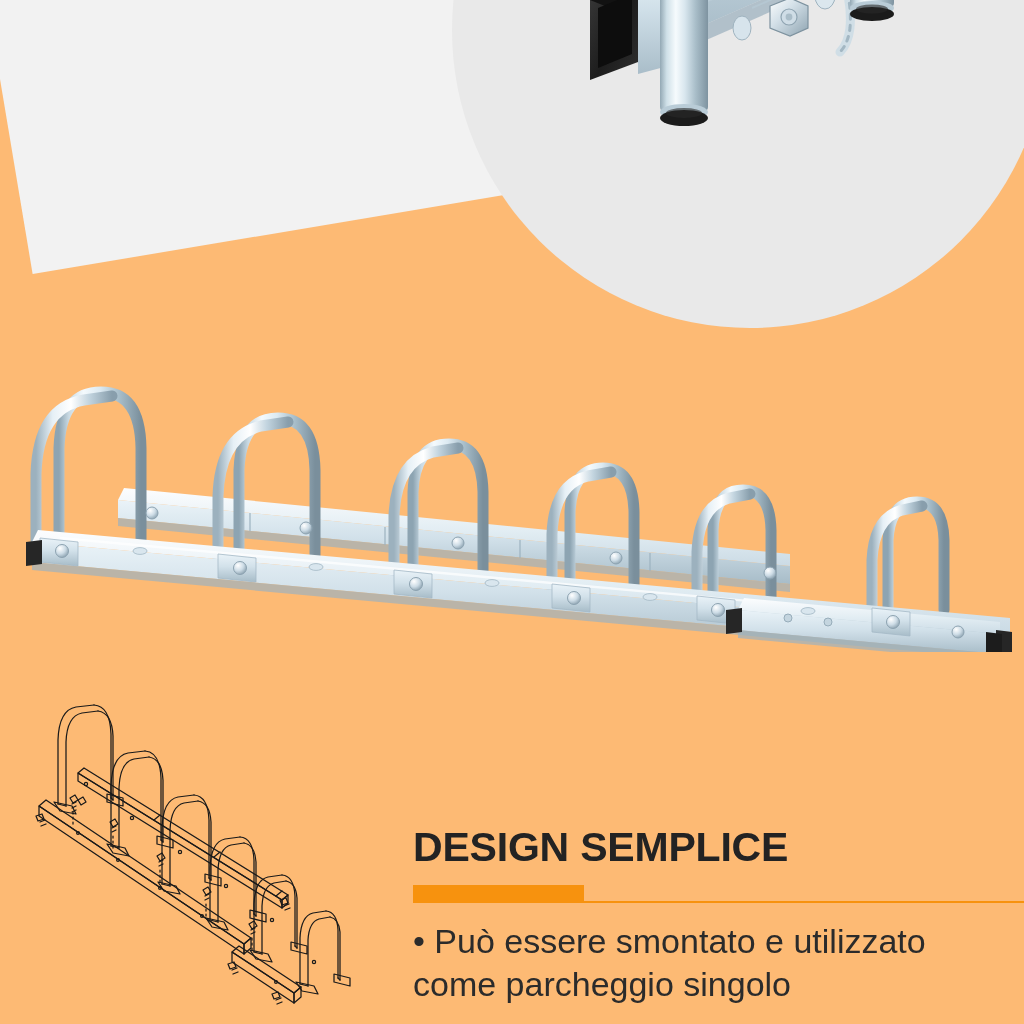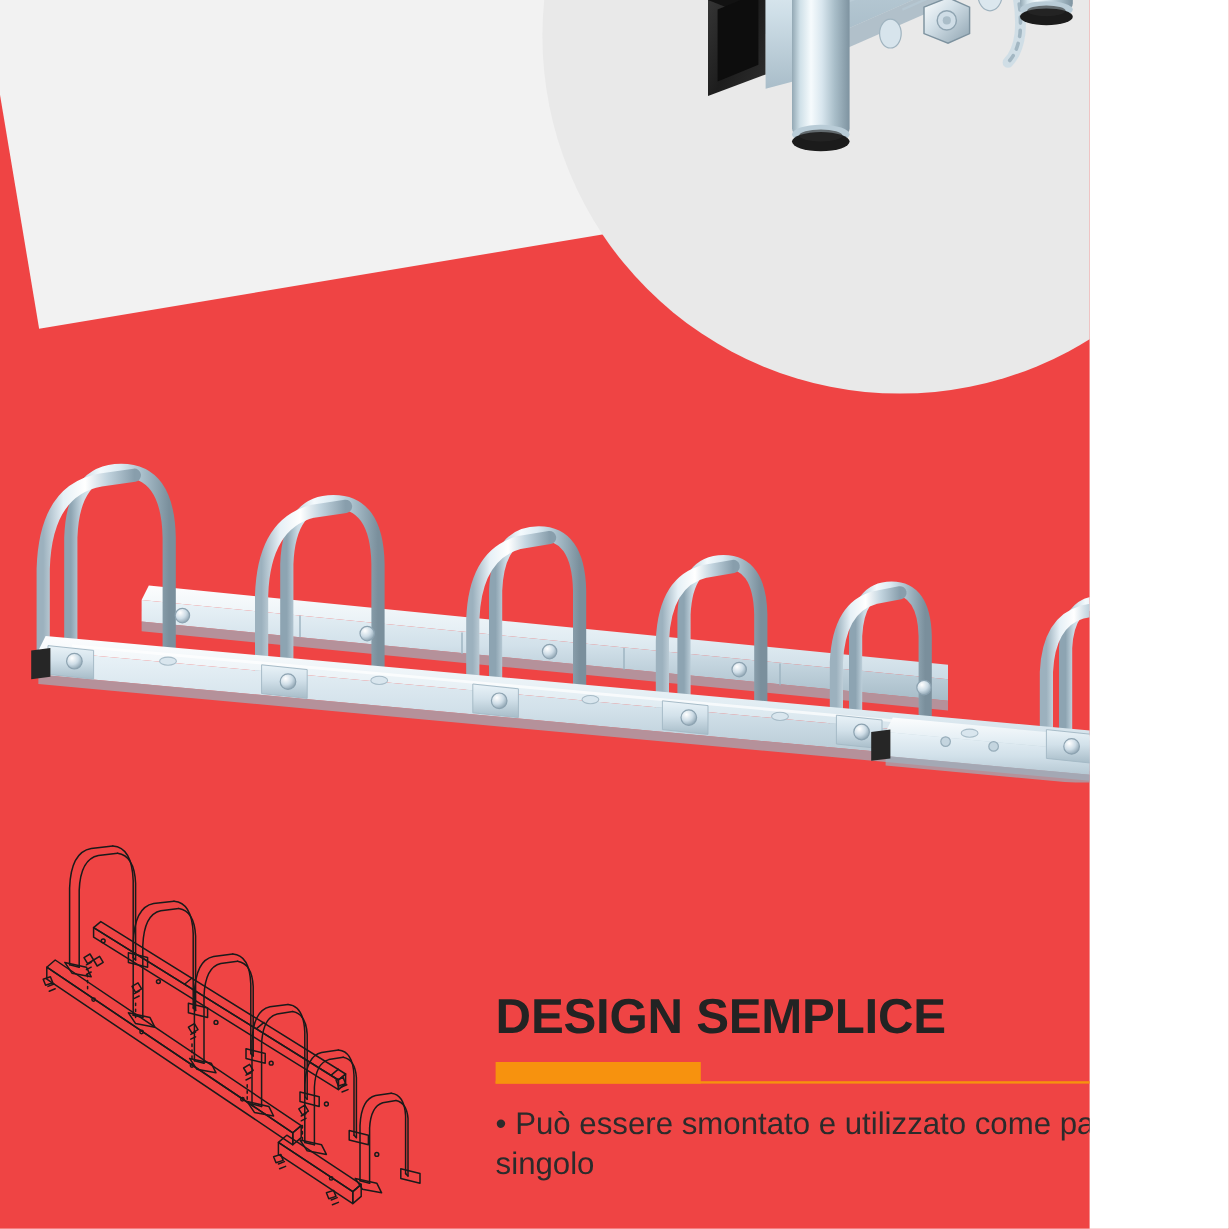--- a/index.html
+++ b/index.html
@@ -3,21 +3,21 @@
 <meta charset="utf-8">
 <style>
   html,body{margin:0;padding:0;}
   body{
     width:1024px;height:1024px;
     background:#ffffff;
     font-family:"Liberation Sans", sans-serif;
     overflow:hidden;
     position:relative;
   }
-  .page{position:relative;width:908px;height:1024px;background:#ef4444;overflow:hidden;}
+  .page{position:relative;width:1024px;height:1024px;background:#fdba74;overflow:hidden;}
 
   
   .top-band{
     position:absolute;left:-40px;top:-160px;
     width:760px;height:440px;
     background:#f2f2f2;
     transform:rotate(-9.5deg);
     transform-origin:left top;
     z-index:1;
   }
@@ -66,21 +66,21 @@
     background:#f7920e;
   }
   .accent-block{
     position:absolute;left:0;top:0;width:171px;height:18px;
     background:#f7920e;
   }
   .bullets{
     margin:13px 0 0 0;padding:0;list-style:none;
   }
   .bullets li{
-    font-size:26px;
+    font-size:34px;
     color:#2b2b2b;
     line-height:1.28;
     font-weight:normal;
     max-width:600px;
   }
 </style>
 </head>
 <body>
 
 <div class="page">

